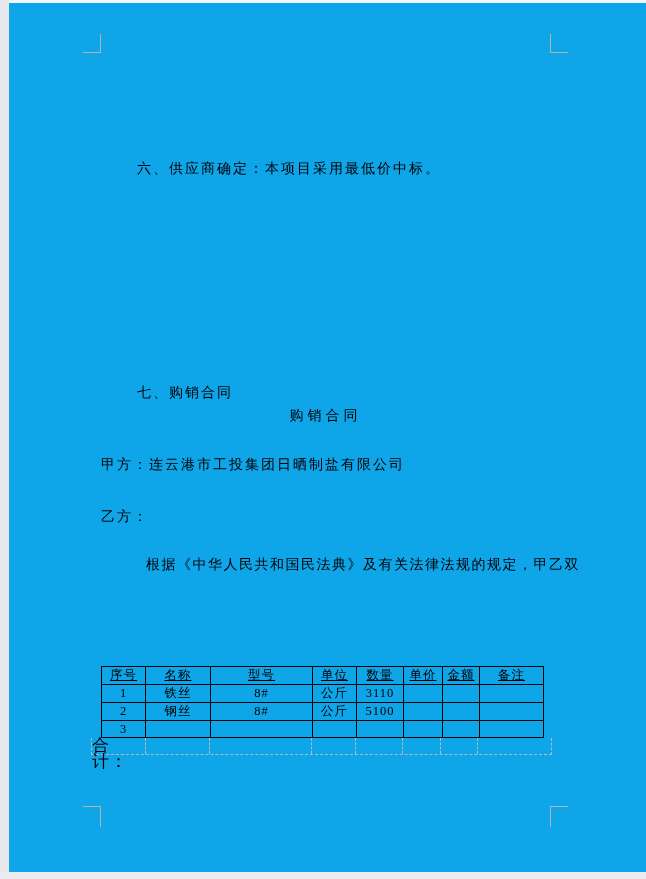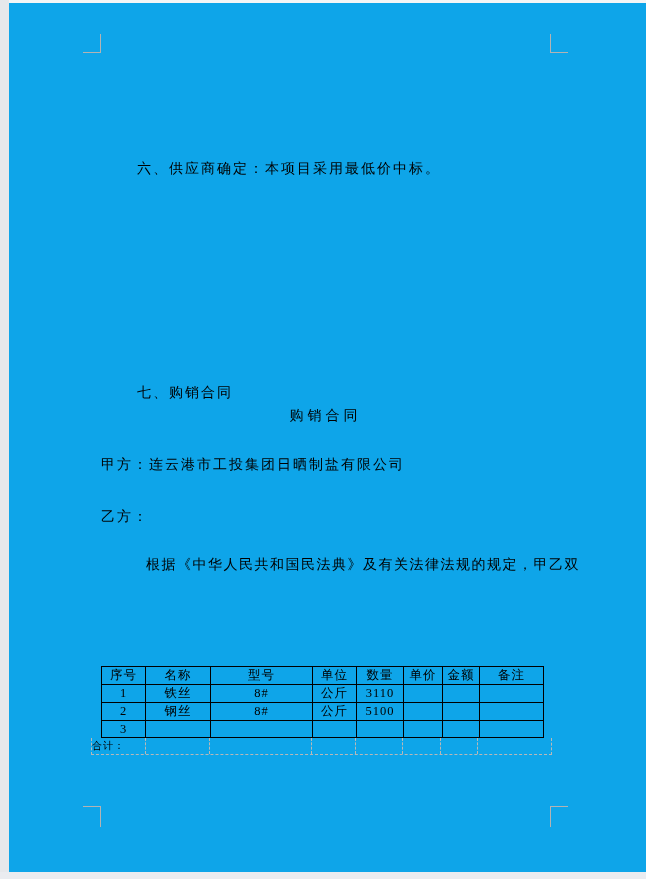--- a/index.html
+++ b/index.html
@@ -40,30 +40,30 @@
     position:absolute; left:101px; top:666px;
     border-collapse:collapse; table-layout:fixed;
     font-size:12.5px; letter-spacing:1px;
   }
   table.goods th, table.goods td {
     border:1px solid #000;
     text-align:center; vertical-align:middle;
     font-weight:normal; overflow:hidden;
     padding:0;
   }
-  table.goods th { height:18px; }
+  table.goods th { height:18px;text-decoration:underline; }
   table.goods td { height:17px; }
 
   .total-row {
     position:absolute; left:91px; top:738px; width:461px; height:17px;
     display:flex;
     border-left:1px dashed #b8b8b8;
     border-right:1px dashed #b8b8b8;
     border-bottom:1px dashed #b8b8b8;
-    font-size:10px; letter-spacing:1px;
+    font-size:17px; letter-spacing:1px;
   }
   .total-row .tcell { height:100%; border-right:1px dashed #b8b8b8; }
   .total-row .tcell:last-child { border-right:none; }
   .total-row .tcell-label { line-height:16px; text-align:left; }
 </style>
 </head>
 <body>
 
 <div class="page">
 

